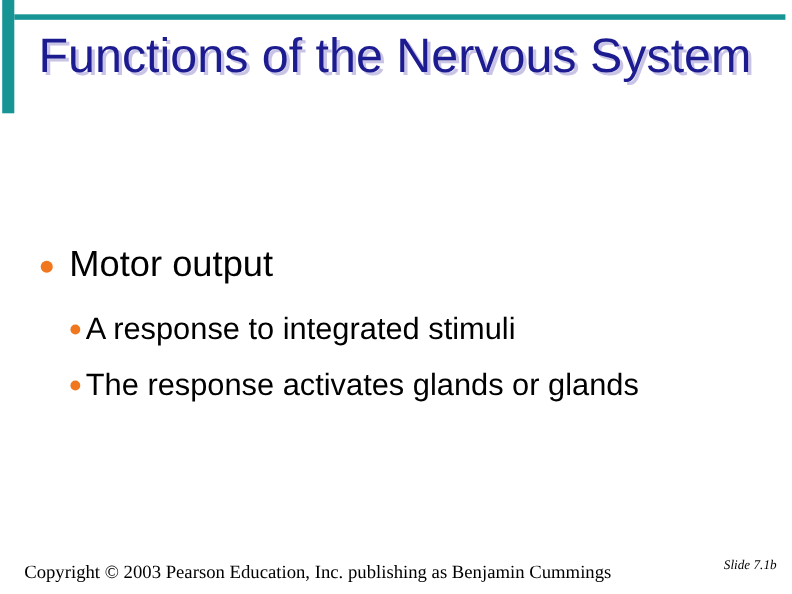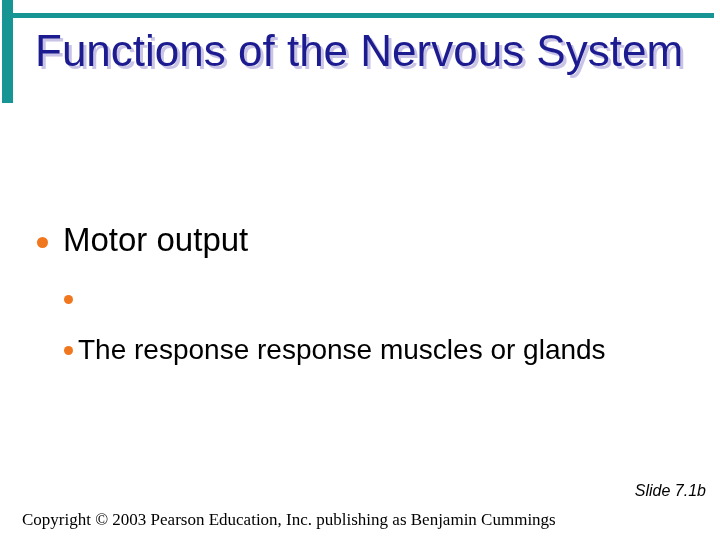--- a/index.html
+++ b/index.html
@@ -101,43 +101,44 @@
     left: 22px;
     top: 510px;
     font-size: 17px;
     color: #000000;
     font-family: "Liberation Serif", serif;
     white-space: nowrap;
   }
   .slide-number {
     position: absolute;
     right: 14px;
-    top: 482px;
-    font-size: 16px;
+    top: 506px;
+    font-size: 12px;
     font-style: italic;
     color: #000000;
-    font-family: Liberation Sans, sans-serif;
+    font-family: Liberation Serif, serif;
     white-space: nowrap;
   }
 </style>
 </head>
 <body>
 
 <div class="slide">
 
   <div class="left-bar"></div>
   <div class="top-rule"></div>
 
   <h1 class="title">Functions of the Nervous System</h1>
 
   <span class="dot dot-l1"></span>
   <div class="text-l1">Motor output</div>
 
   <span class="dot dot-l2a"></span>
+  <div class="text-l2a">A response to integrated stimuli</div>
 
   <span class="dot dot-l2b"></span>
-  <div class="text-l2b">The response response muscles or glands</div>
+  <div class="text-l2b">The response activates glands or glands</div>
 
   <div class="copyright">Copyright © 2003 Pearson Education, Inc. publishing as Benjamin Cummings</div>
 
   <div class="slide-number">Slide 7.1b</div>
 
 </div>
 
 </body></html>

